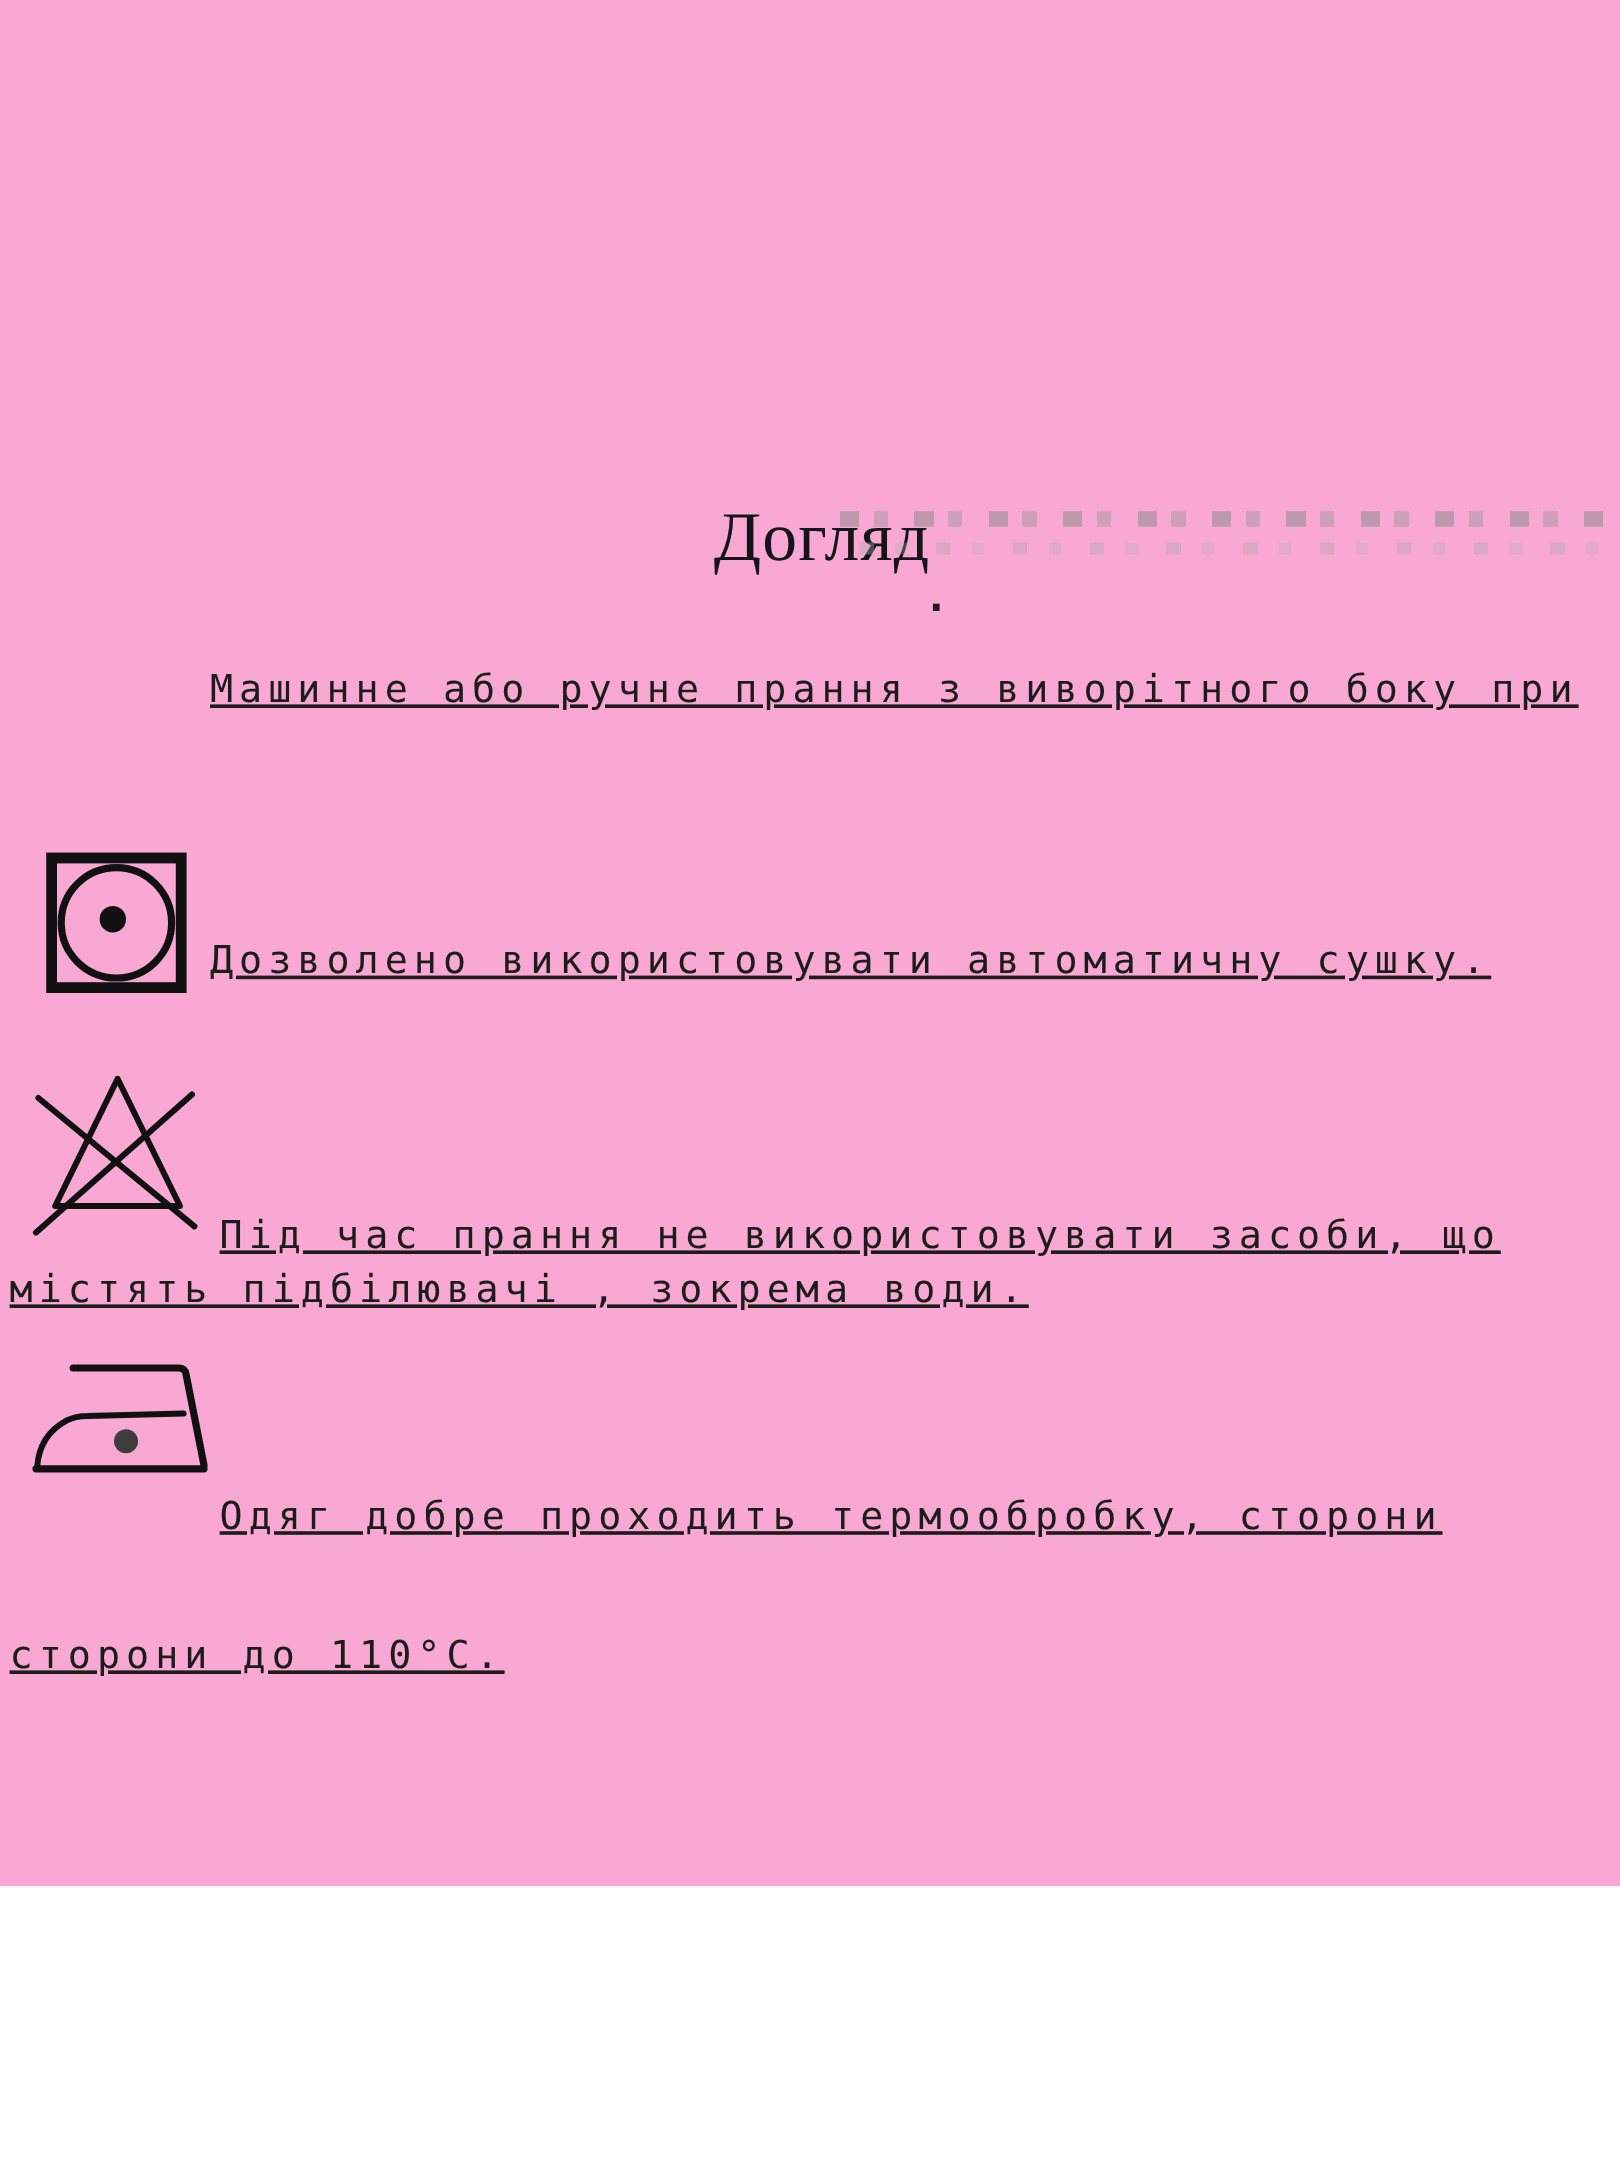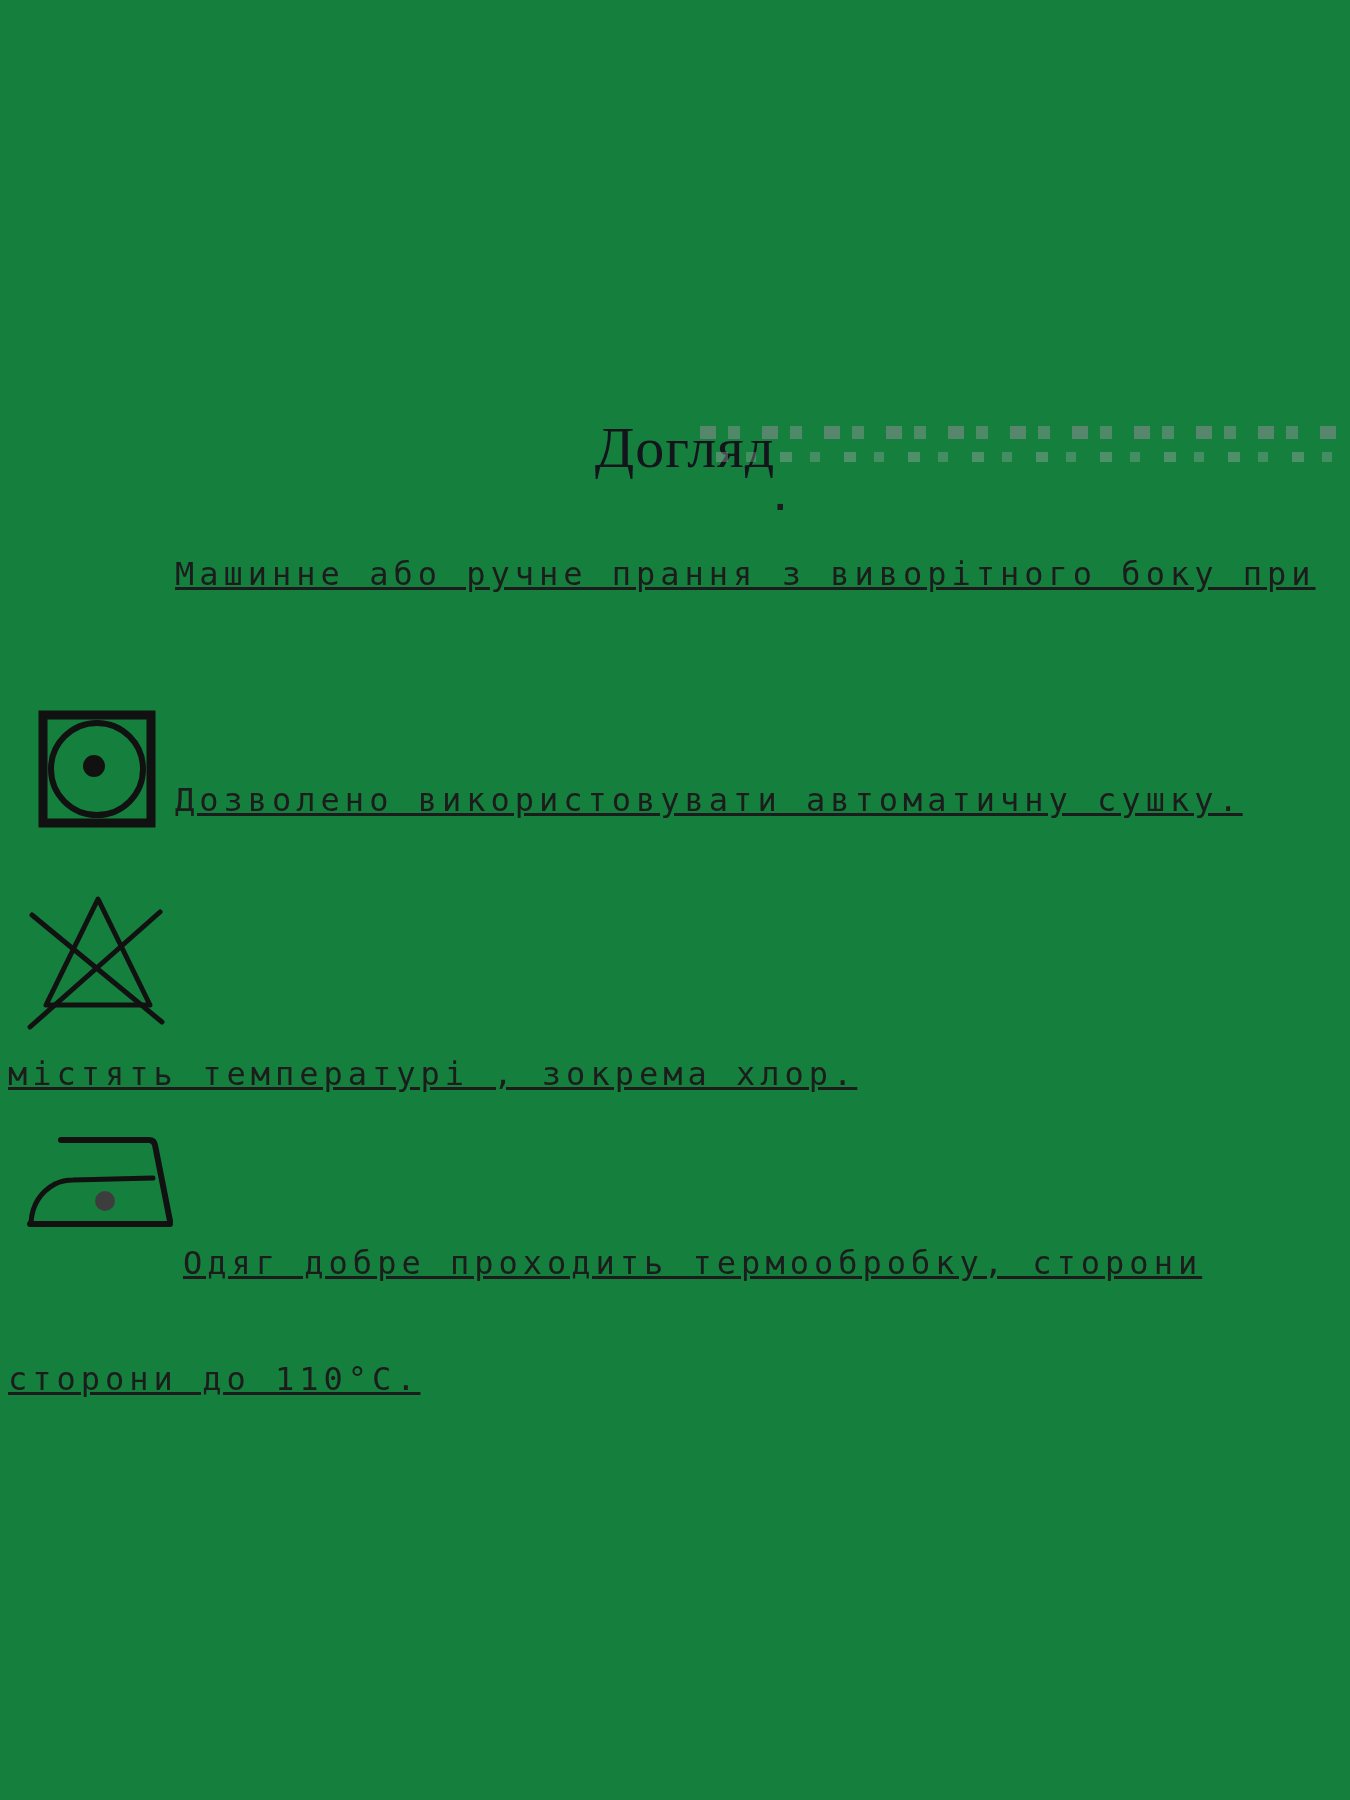--- a/index.html
+++ b/index.html
@@ -1,19 +1,19 @@
 <!DOCTYPE html>
 <html><head>
 <meta charset="utf-8">
 <style>
   html,body{margin:0;padding:0;background:#ffffff;}
   .page{
     position:relative;
-    width:1350px;height:1800px;
-    background:#15803d;
+    width:1350px;height:1572px;
+    background:#f9a8d4;
     overflow:hidden;
     color:#1c1c1c;
   }
   .title{
     position:absolute;
     left:0; top:414px; width:1370px;
     text-align:center;
     font-family:"Liberation Serif","DejaVu Serif",serif;
     font-size:58px;
     color:#14141c;
@@ -89,21 +89,22 @@
   </div>
   <div class="mono l2a">Дозволено використовувати автоматичну сушку.</div>
 
   <div class="icon icon-bleach">
     <svg viewBox="0 0 152 142" xmlns="http://www.w3.org/2000/svg">
       <path d="M78 8 L26 114 L130 114 Z" fill="none" stroke="#111" stroke-width="5" stroke-linejoin="round"></path>
       <line x1="12" y1="24" x2="142" y2="131" stroke="#111" stroke-width="5" stroke-linecap="round"></line>
       <line x1="140" y1="21" x2="10" y2="136" stroke="#111" stroke-width="5" stroke-linecap="round"></line>
     </svg>
   </div>
-  <div class="mono l3b">містять температурі , зокрема хлор.</div>
+  <div class="mono l3a">Під час прання не використовувати засоби, що</div>
+  <div class="mono l3b">містять підбілювачі , зокрема води.</div>
 
   <div class="icon icon-iron">
     <svg viewBox="0 0 150 96" xmlns="http://www.w3.org/2000/svg">
       <path d="M36 6 L124 6 Q129 6 130 11 L145 87" fill="none" stroke="#111" stroke-width="6" stroke-linejoin="round" stroke-linecap="round"></path>
       <path d="M6 88 Q8 62 30 50 Q38 46 48 46 L128 44" fill="none" stroke="#111" stroke-width="5" stroke-linecap="round"></path>
       <line x1="5" y1="90" x2="145" y2="90" stroke="#111" stroke-width="6" stroke-linecap="round"></line>
       <circle cx="80" cy="67" r="10" fill="#3d3d3d"></circle>
     </svg>
   </div>
   <div class="mono l4a">Одяг добре проходить термообробку, сторони</div>

